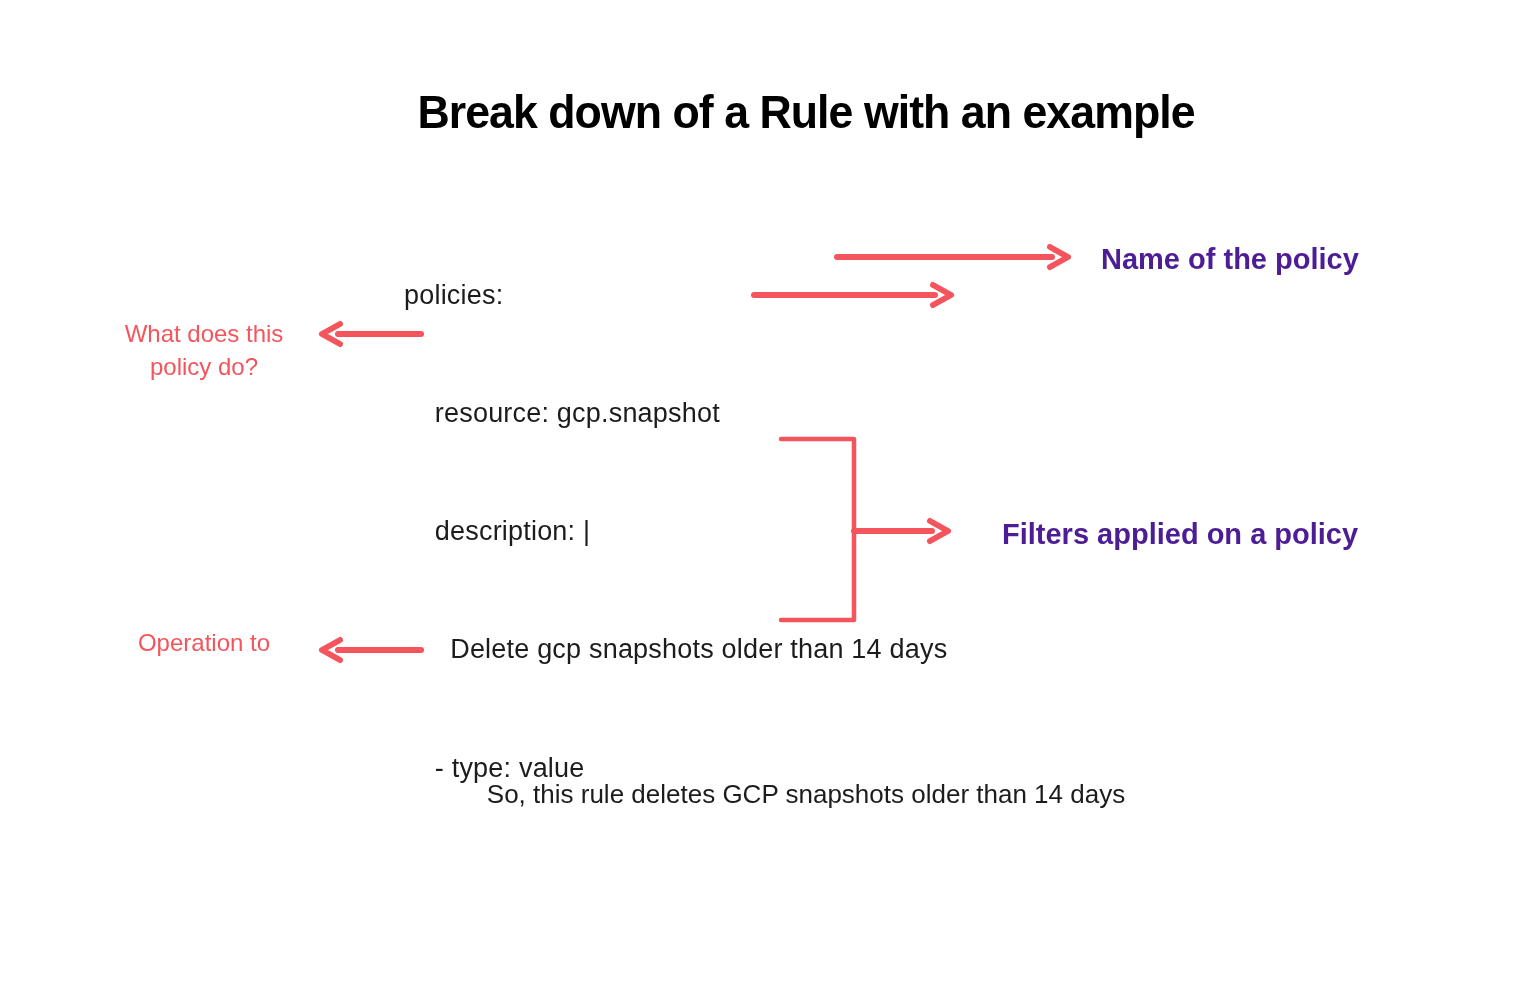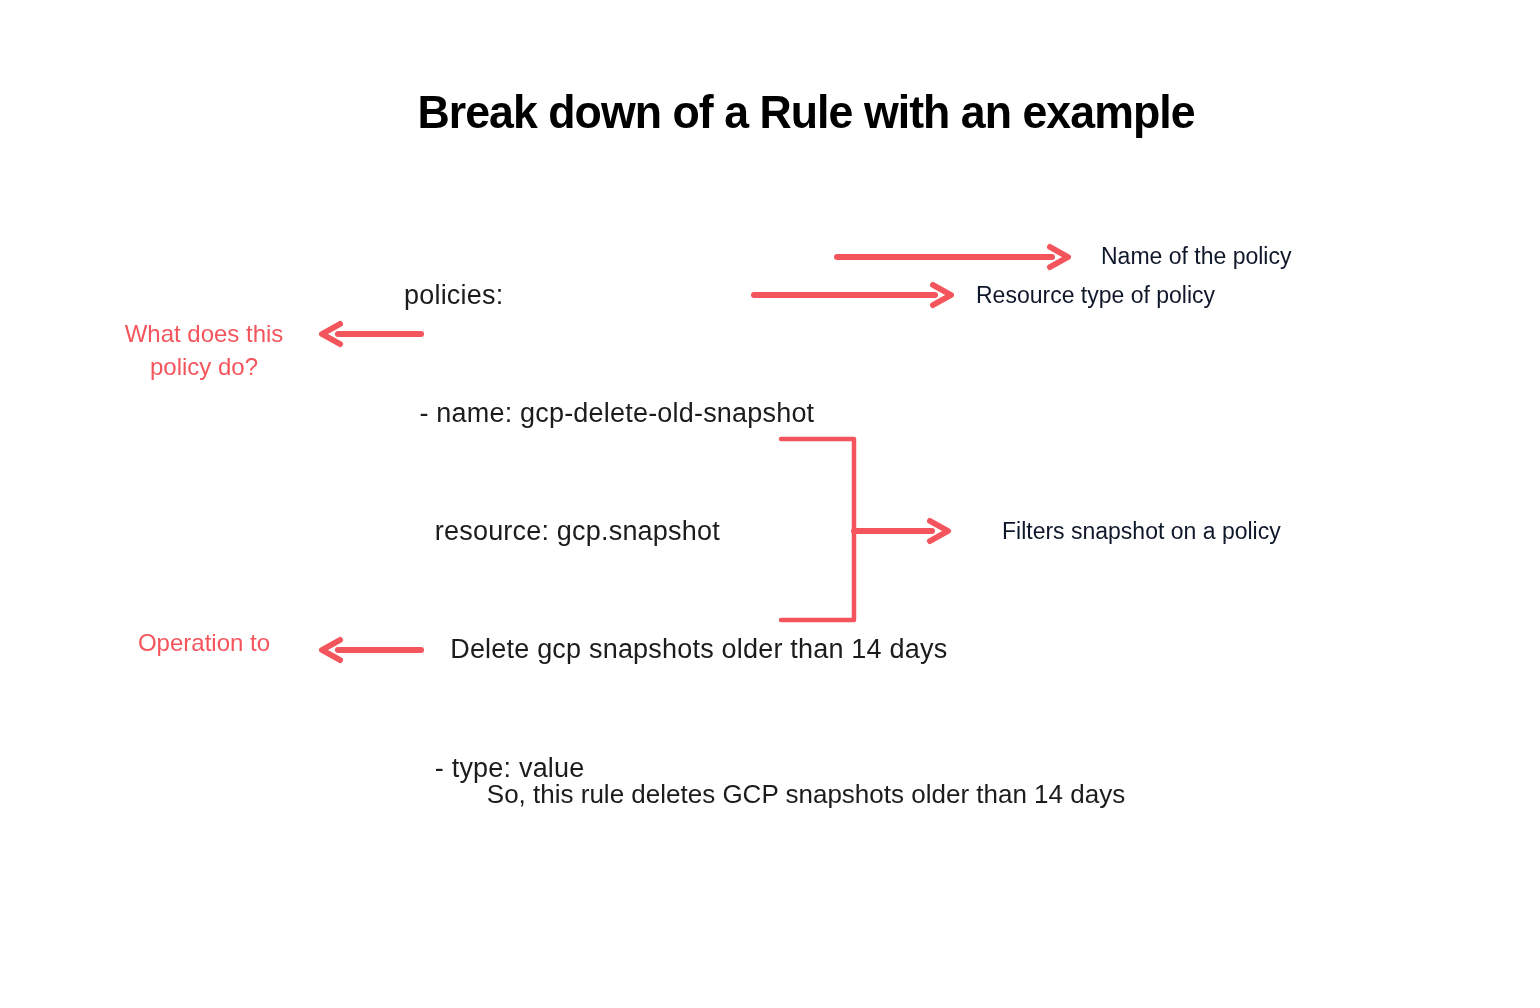--- a/index.html
+++ b/index.html
@@ -31,23 +31,23 @@
     font-size: 27px;
     font-weight: normal;
     color: #1c1c1c;
     line-height: 39.4px;
     white-space: pre;
     letter-spacing: 0.2px;
   }
   .code-line { height: 39.4px; }
   .red-label {
     position: absolute;
-    color: #0f172a;
-    font-weight: normal;
-    font-size: 23px;
+    color: #4c1d95;
+    font-weight: bold;
+    font-size: 29px;
     white-space: nowrap;
   }
   .red-label-multiline {
     position: absolute;
     color: #f4555c;
     font-weight: normal;
     font-size: 24px;
     line-height: 33px;
     text-align: center;
     white-space: nowrap;
@@ -73,22 +73,22 @@
 </style>
 </head>
 <body>
 
 <div class="canvas">
 
   <div class="title">Break down of a Rule with an example</div>
 
   <div class="code-block">
     <div class="code-line">policies:</div>
-    <div class="code-line">  - name: gcp-delete-old-snapshot</div>
     <div class="code-line">    resource: gcp.snapshot</div>
+    <div class="code-line">    description: |</div>
     <div class="code-line">      Delete gcp snapshots older than 14 days</div>
     <div class="code-line">    - type: value</div>
     
     
     
     
     
     
   </div>
 
@@ -119,23 +119,22 @@
     </g>
 
     <g stroke="#f4555c" stroke-width="6" fill="none" stroke-linecap="round" stroke-linejoin="round">
       <line x1="385" y1="650" x2="302" y2="650"></line>
       <polyline points="304,640 286,650 304,660"></polyline>
     </g>
   </svg>
 
   <div class="red-label" style="left:1065px; top:243px;">Name of the policy</div>
 
-  <div class="red-label" style="left:940px; top:282px;">Resource type of policy</div>
 
-  <div class="red-label" style="left:966px; top:518px;">Filters snapshot on a policy</div>
+  <div class="red-label" style="left:966px; top:518px;">Filters applied on a policy</div>
 
   <div class="red-label-multiline" style="left:58px; top:317px; width:220px;">
     <div>What does this</div>
     <div>policy do?</div>
   </div>
 
   <div class="red-label-multiline" style="left:58px; top:626px; width:220px;">
     <div>Operation to</div>
   </div>
 

